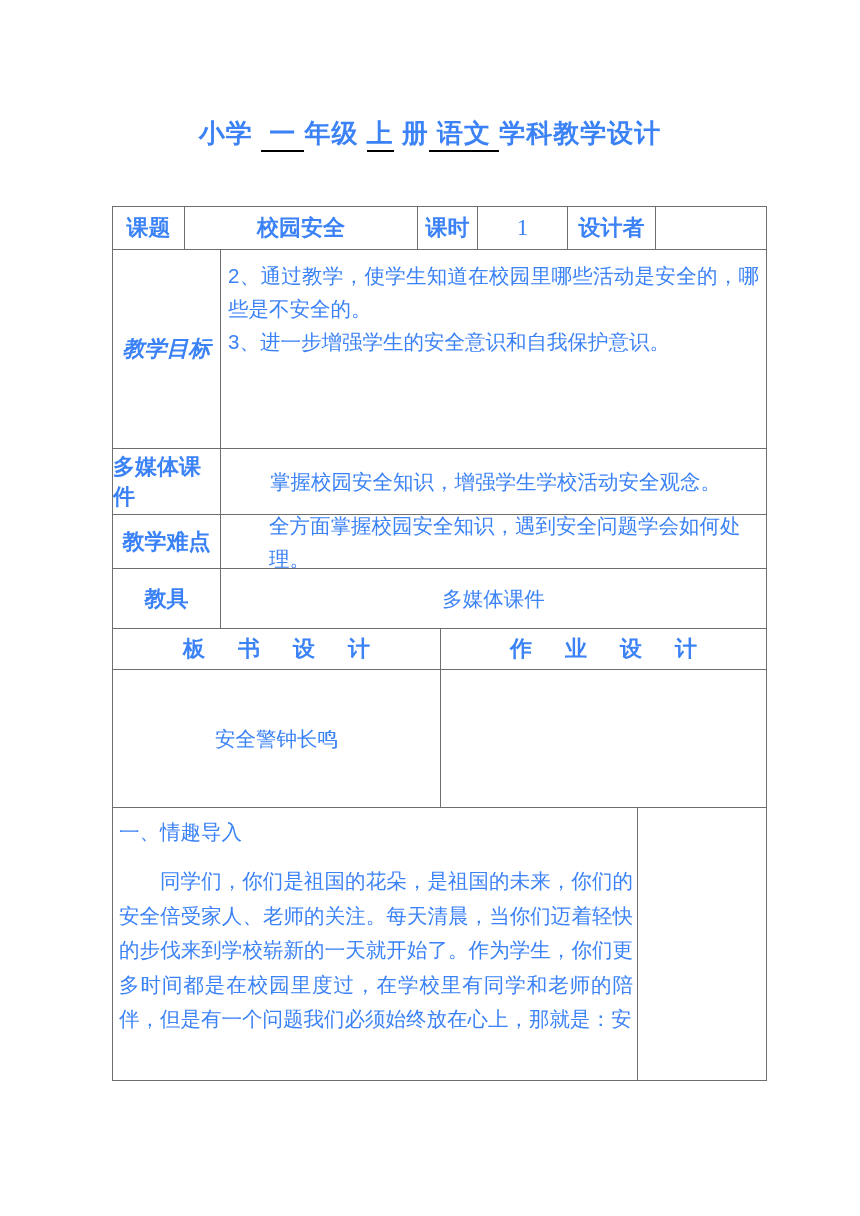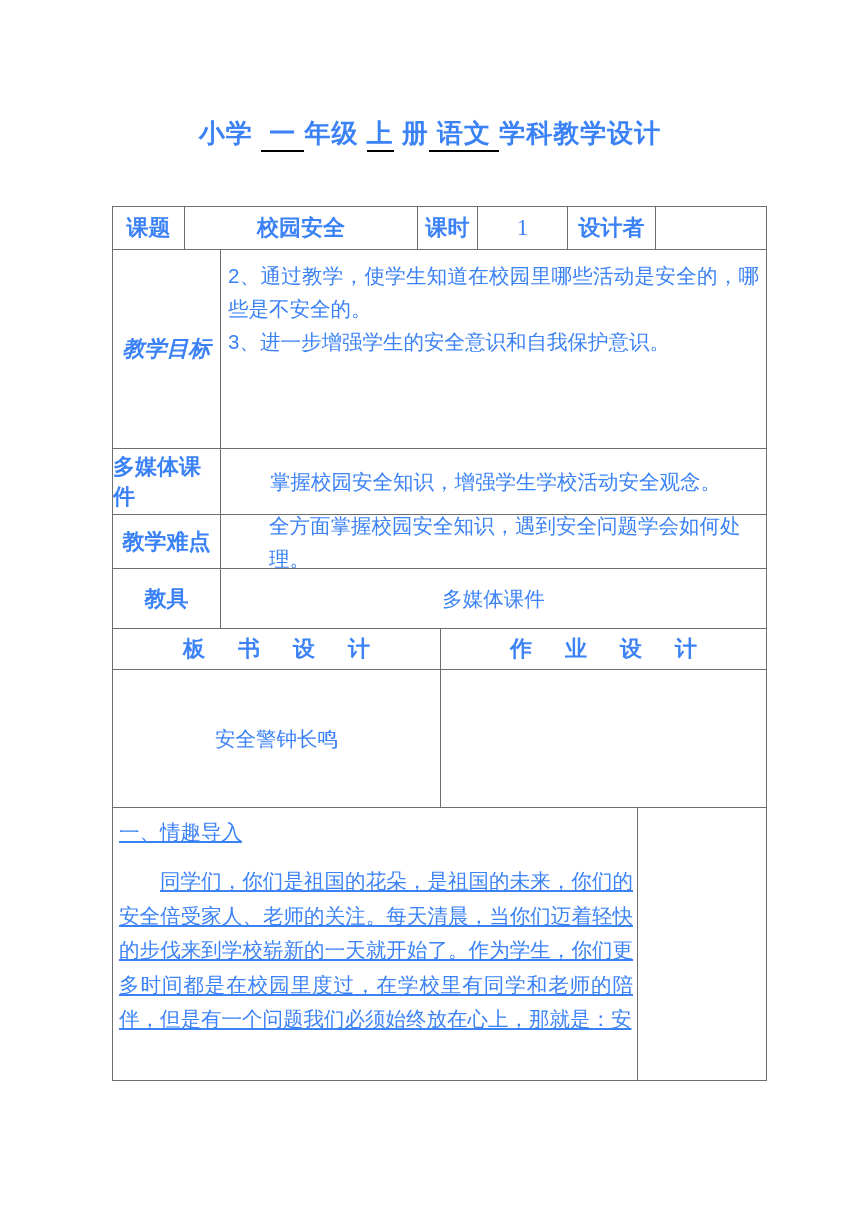--- a/index.html
+++ b/index.html
@@ -60,21 +60,21 @@
   .sp-narrow { letter-spacing:13px; padding-left:13px; }
 
   .board-content {
     display:flex; align-items:center; justify-content:center;
     font-size:20.5px;
   }
   .homework-content {
     display:flex; flex-direction:column; justify-content:center;
     padding:0 8px; font-size:20.5px; line-height:32px; text-align:justify;
   }
-  .process-cell { padding:8px 4px 0 6px; font-size:20.5px;text-decoration:underline; }
+  .process-cell { padding:8px 4px 0 6px; font-size:20.5px; }
   .section-line { line-height:32px; }
   .process-paragraph {
     margin-top:16px;
     text-indent:2em;
     line-height:34.5px;
     text-align:justify;
   }
   .remark-cell { }
 </style>
 </head>

